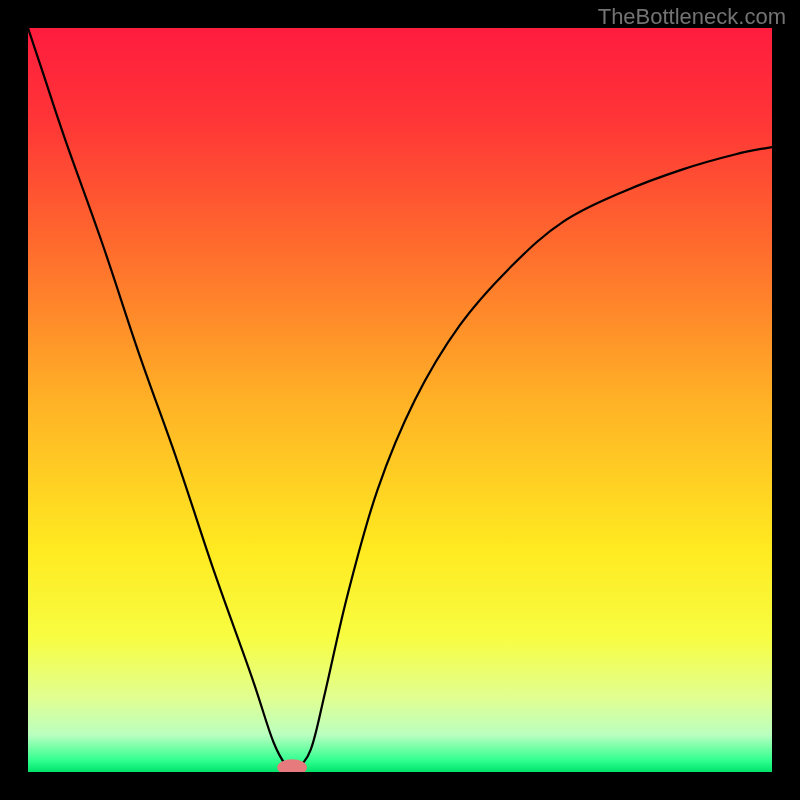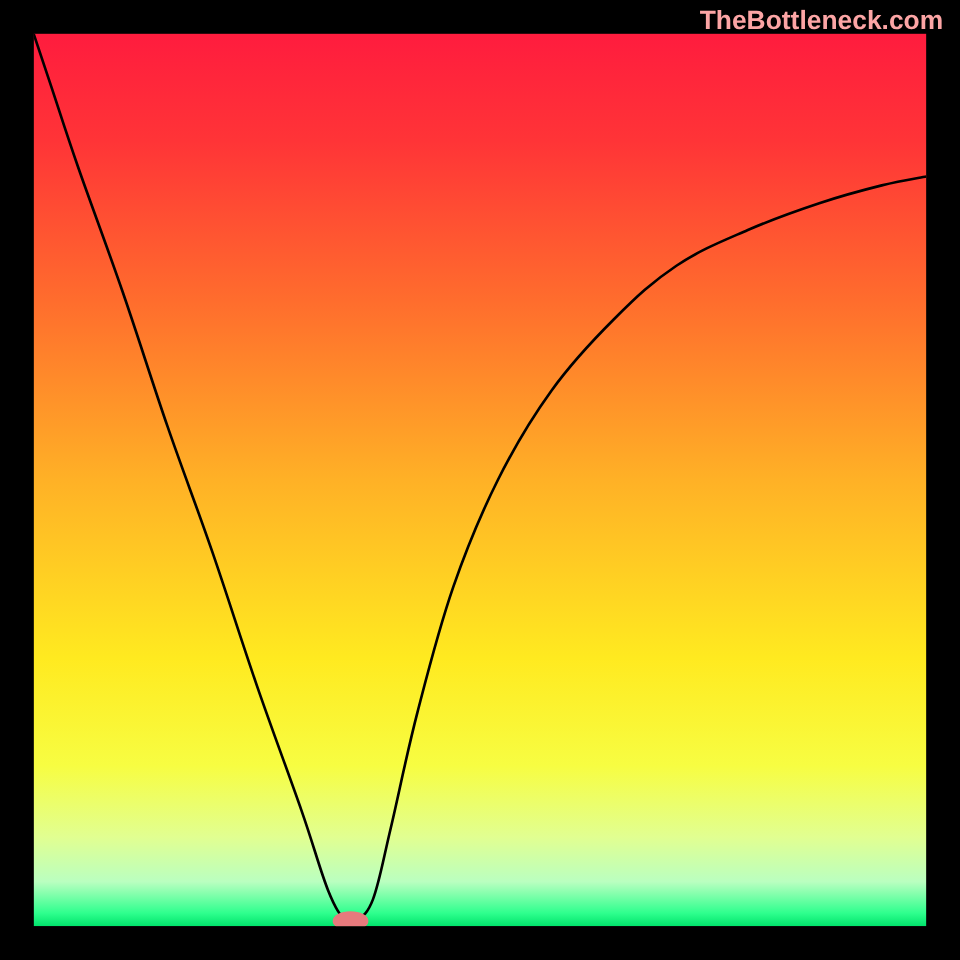--- a/index.html
+++ b/index.html
@@ -9,23 +9,23 @@
     height: 800px;
     background: #000;
     position: relative;
     font-family: Arial, Helvetica, sans-serif;
     overflow: hidden;
   }
   .watermark {
     position: absolute;
     top: 4px;
     right: 14px;
-    color: #fca5a5;
+    color: #737373;
     font-size: 22px;
-    font-weight: 700;
+    font-weight: 400;
     z-index: 10;
   }
   .plot-frame {
     position: absolute;
     top: 28px;
     left: 28px;
     width: 744px;
     height: 744px;
   }
   svg.plot {

